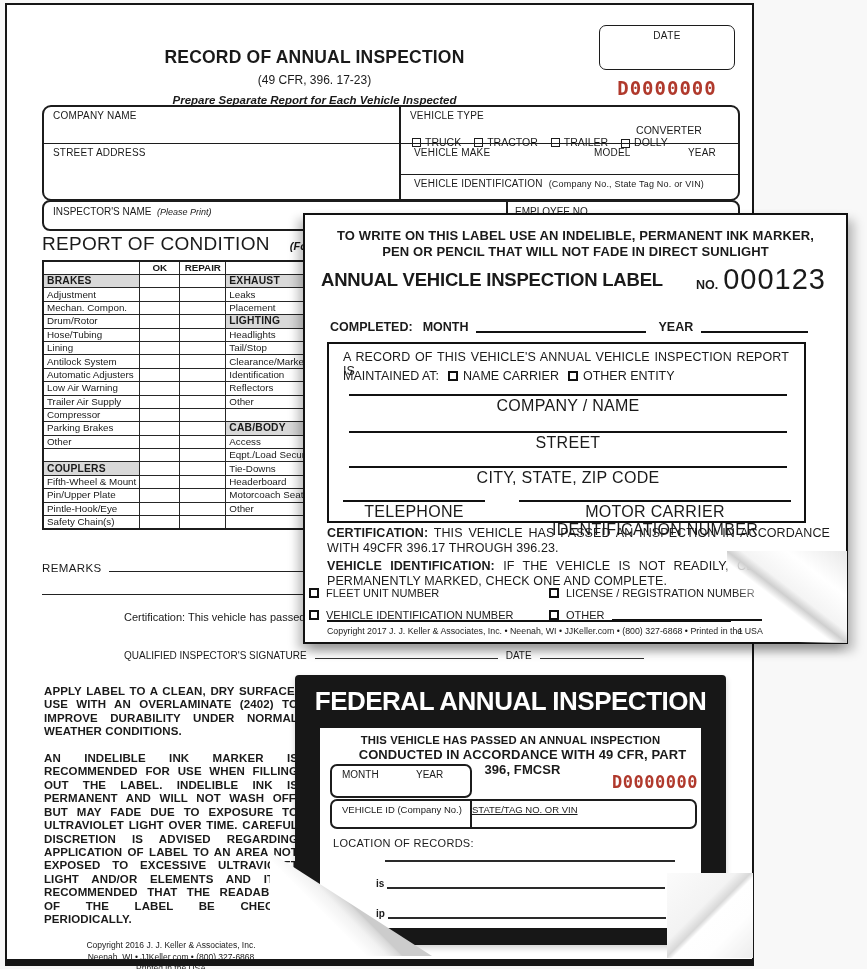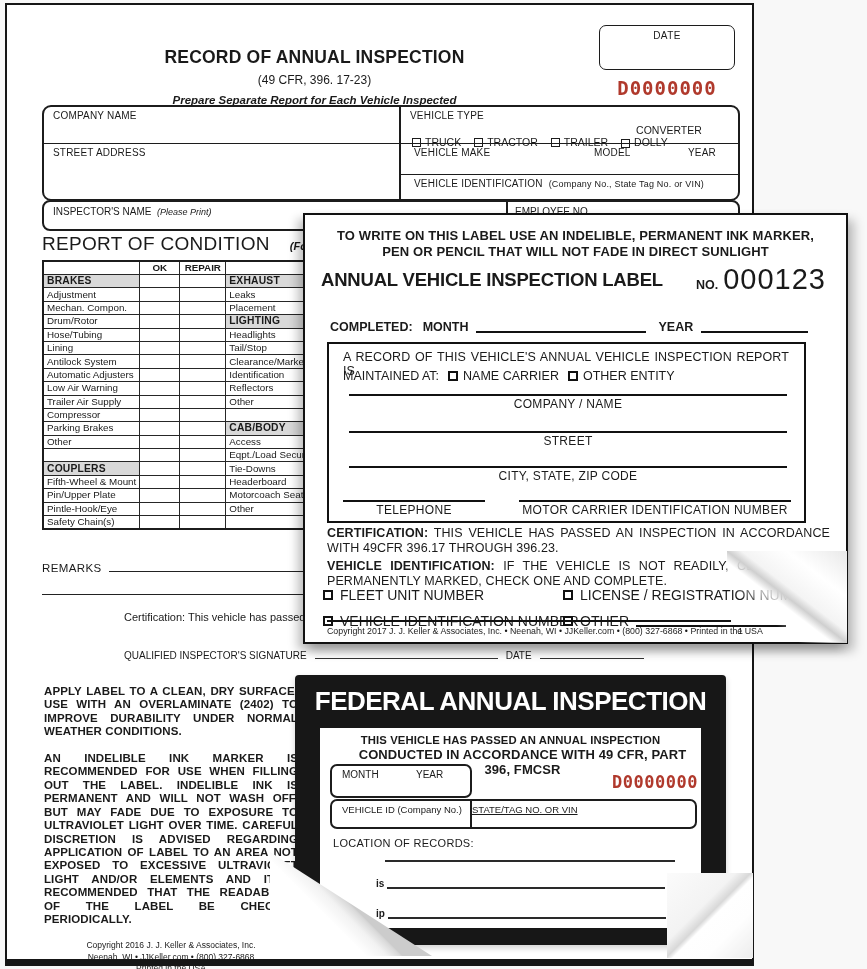--- a/index.html
+++ b/index.html
@@ -98,27 +98,27 @@
   .completed-row .ln1 { width:170px; border-bottom:2px solid #111; margin:0 12px 1px 8px; }
   .completed-row .ln2 { flex:1; border-bottom:2px solid #111; margin:0 0 1px 8px; }
 
   .lbx { position:absolute; left:22px; top:127px; width:479px; height:181px; border:2px solid #111; }
   .rec1 { position:absolute; left:14px; top:6px; width:446px; font-size:12.5px;
     text-align:justify; text-align-last:justify; letter-spacing:0.1px; }
   .rec2 { position:absolute; left:14px; top:25px; display:flex; align-items:center; gap:9px; font-size:12.5px; }
   .sq2 { display:inline-block; width:10px; height:10px; border:2px solid #111; background:#fff; flex:none; }
   .opt { display:flex; align-items:center; gap:5px; }
   .fline { position:absolute; border-bottom:2px solid #111; }
-  .flab { position:absolute; text-align:center; font-size:12px; letter-spacing:0.3px; }
+  .flab { position:absolute; text-align:center; font-size:16px; letter-spacing:0.3px; }
 
   .cert-p, .vid-p { position:absolute; left:22px; width:503px; font-size:12.5px;
     line-height:1.18; text-align:justify; letter-spacing:0.1px; }
   .cert-p { top:311px; } .vid-p { top:344px; }
   .blead { font-weight:bold; }
-  .cbgrid { position:absolute; left:18px; top:372px; width:503px; font-size:14px; }
+  .cbgrid { position:absolute; left:4px; top:372px; width:503px; font-size:11px; }
   .cbgrid .row { display:flex; margin-bottom:10px; }
   .cbgrid .c1 { width:240px; display:flex; align-items:center; gap:7px; white-space:nowrap; }
   .cbgrid .c2 { flex:1; display:flex; align-items:center; gap:7px; white-space:nowrap; }
   .oline { flex:1; max-width:150px; border-bottom:2px solid #111; height:12px; }
   .lab-rule { position:absolute; left:22px; top:405px; width:404px; border-bottom:2.5px solid #111; }
   .lab-footer { position:absolute; left:22px; top:411px; font-size:8.8px; white-space:nowrap; }
   .lab-footer-sfx { position:absolute; left:433px; top:411px; font-size:8.8px; }
   .lab-curl { position:absolute; right:-1px; bottom:-1px; width:120px; height:92px;
     background:linear-gradient(to top right, rgba(255,255,255,0) 30%, rgba(255,255,255,0.75) 44%,
       #cfcfcf 50%, #f4f4f4 56%, #ffffff 75%, #e9e9e9 100%); }

